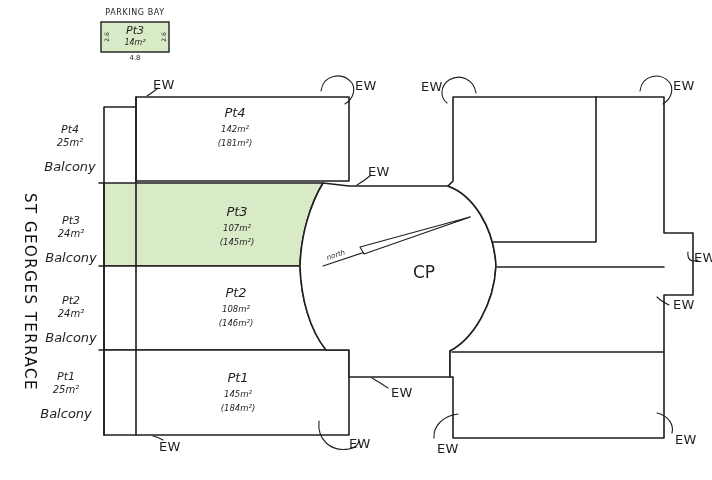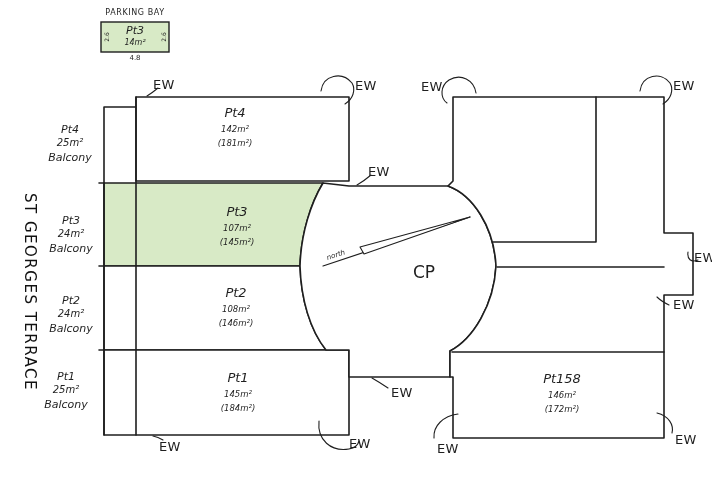--- a/index.html
+++ b/index.html
@@ -8,21 +8,21 @@
   #stage{position:absolute;left:16px;top:0;width:631px;height:480px}
   svg.plan{position:absolute;left:0;top:0}
   .lbl{position:absolute;white-space:nowrap}
   .unit{position:absolute;text-align:center;transform:translateX(-50%)}
   .uname{font-size:13px;font-style:italic;font-weight:500;line-height:14px}
   .uarea{font-size:8.5px;font-style:italic;margin-top:4px;line-height:10px}
   .utotal{font-size:8.5px;font-style:italic;margin-top:4px;line-height:10px}
   .balc{position:absolute;text-align:center;transform:translateX(-50%)}
   .bname{font-size:11px;font-style:italic;font-weight:500;line-height:12px}
   .barea{font-size:10px;font-style:italic;margin-top:2px;line-height:9px}
-  .bword{font-size:11px;font-style:italic;margin-top:6px;line-height:10px}
+  .bword{font-size:13px;font-style:italic;margin-top:15px;line-height:10px}
   .ew{position:absolute;font-size:13px;letter-spacing:.3px}
   .street{position:absolute;left:5px;top:193px;writing-mode:vertical-rl;
     font-size:15px;letter-spacing:1.5px;color:#111}
   .legend-title{position:absolute;left:119px;top:8px;transform:translateX(-50%);
     font-size:8px;letter-spacing:.6px}
   .lg-name{position:absolute;left:119px;top:24px;transform:translateX(-50%);
     font-size:11px;font-style:italic;font-weight:500}
   .lg-area{position:absolute;left:119px;top:38px;transform:translateX(-50%);
     font-size:8px;font-style:italic}
   .lg-b{position:absolute;left:119px;top:54px;transform:translateX(-50%);font-size:7px}
@@ -121,25 +121,20 @@
   <div class="unit" style="left:220px;top:286px">
     <div class="uname">Pt2</div>
     <div class="uarea">108m²</div>
     <div class="utotal">(146m²)</div>
   </div>
   <div class="unit" style="left:222px;top:371px">
     <div class="uname">Pt1</div>
     <div class="uarea">145m²</div>
     <div class="utotal">(184m²)</div>
   </div>
-  <div class="unit" style="left:546px;top:372px">
-    <div class="uname">Pt158</div>
-    <div class="uarea">146m²</div>
-    <div class="utotal">(172m²)</div>
-  </div>
 
   <div class="cp lbl">CP</div>
   <div class="north lbl">north</div>
 
   <span class="ew" style="left:137px;top:77px">EW</span>
   <span class="ew" style="left:339px;top:78px">EW</span>
   <span class="ew" style="left:405px;top:79px">EW</span>
   <span class="ew" style="left:657px;top:78px">EW</span>
   <span class="ew" style="left:352px;top:164px">EW</span>
   <span class="ew" style="left:678px;top:250px">EW</span>

